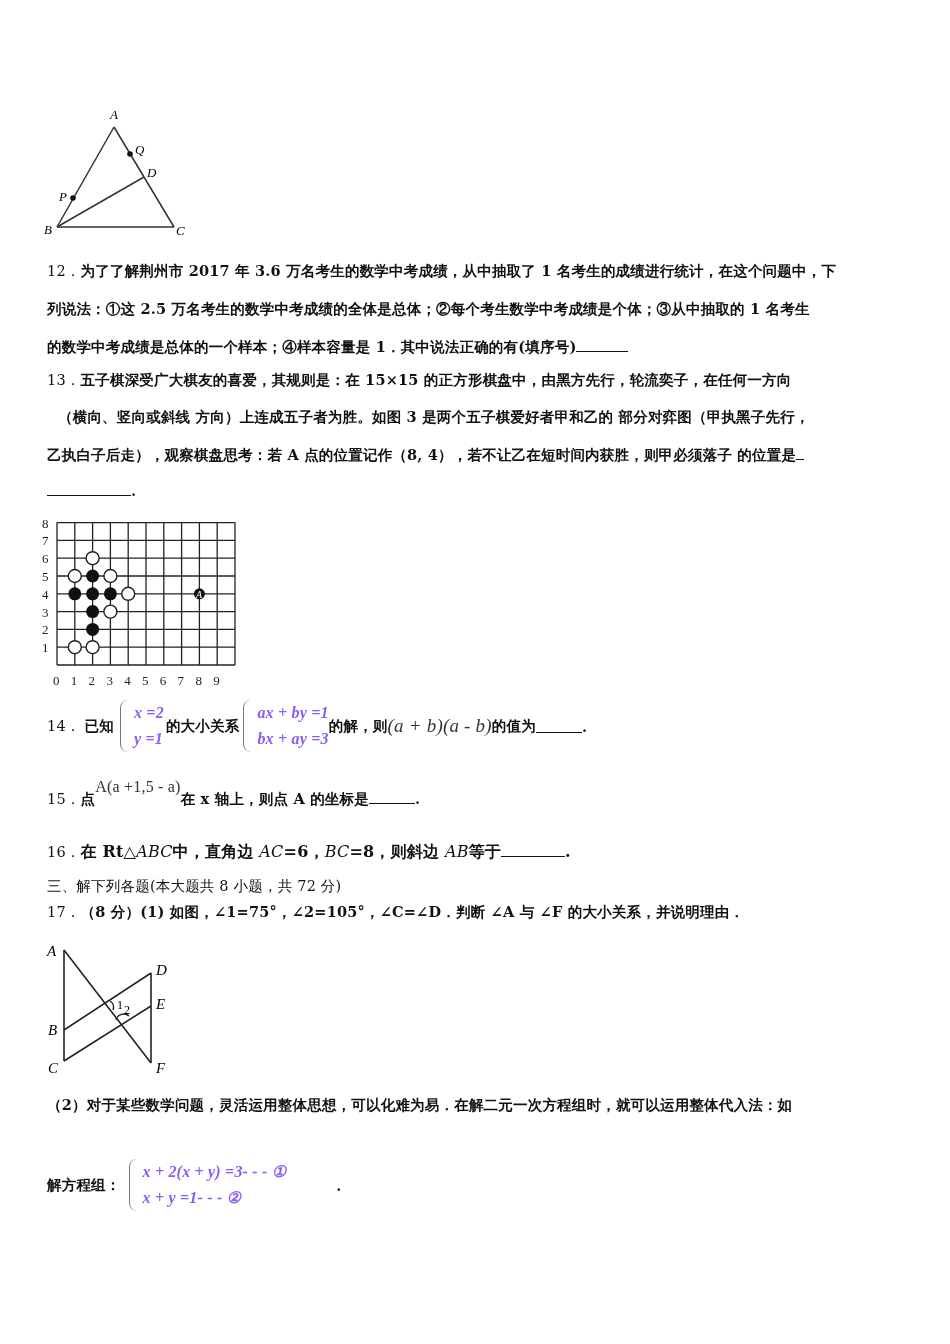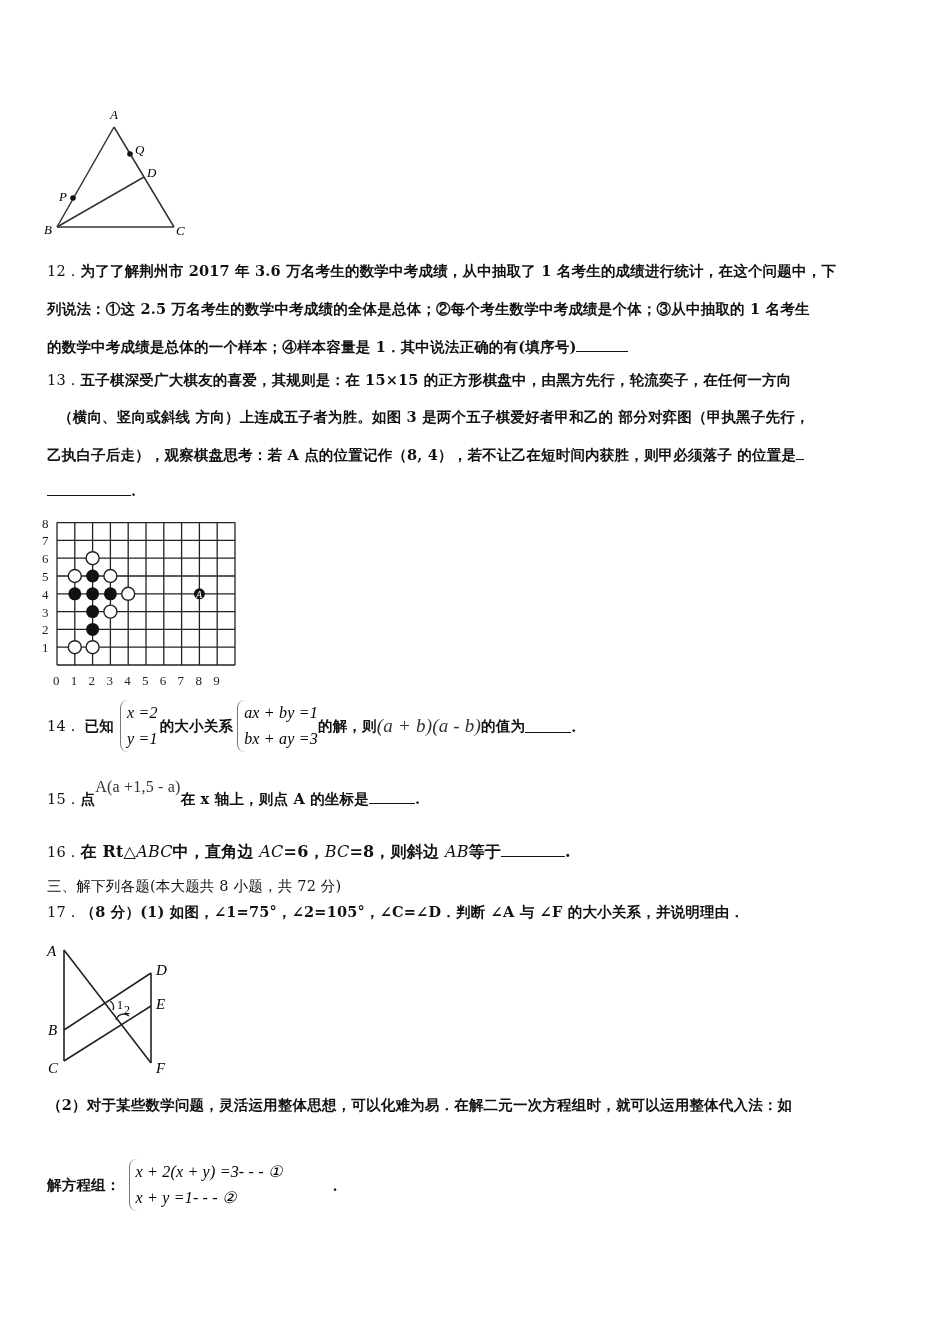--- a/index.html
+++ b/index.html
@@ -3,21 +3,21 @@
 <meta charset="utf-8">
 <style>
   html,body{margin:0;padding:0;background:#fff;}
   body{width:950px;height:1344px;position:relative;overflow:hidden;
        font-family:"DejaVu Serif","Liberation Serif",serif;color:#111;}
   .abs{position:absolute;}
   .line{position:absolute;left:47px;font-size:14.5px;white-space:nowrap;font-weight:bold;letter-spacing:0.2px;}
   .num{font-weight:normal;}
   .blank{display:inline-block;border-bottom:1.5px solid #111;height:12px;vertical-align:baseline;}
   .it{font-style:italic;}
-  .brace{display:inline-block;vertical-align:middle;border-left:1.5px solid #777;border-radius:8px 0 0 8px;padding-left:6px;font-family:"Liberation Serif",serif;font-weight:normal;font-style:italic;color:#000000;font-size:16px;line-height:26px;}
+  .brace{display:inline-block;vertical-align:middle;border-left:1.5px solid #777;border-radius:8px 0 0 8px;padding-left:13px;font-family:"Liberation Serif",serif;font-weight:bold;font-style:italic;color:#8b5cf6;font-size:16px;line-height:26px;}
   .math{font-family:"Liberation Serif",serif;font-weight:normal;color:#333;font-size:17px;}
   svg text{font-family:"Liberation Serif",serif;}
 </style>
 </head>
 <body>
 
 <svg class="abs" style="left:40px;top:100px;" width="170" height="145" viewBox="0 0 170 145">
   <line x1="74" y1="27" x2="17" y2="127" stroke="#333" stroke-width="1.5"></line>
   <line x1="74" y1="27" x2="134" y2="127" stroke="#333" stroke-width="1.5"></line>
   <line x1="17" y1="127" x2="134" y2="127" stroke="#333" stroke-width="1.5"></line>

